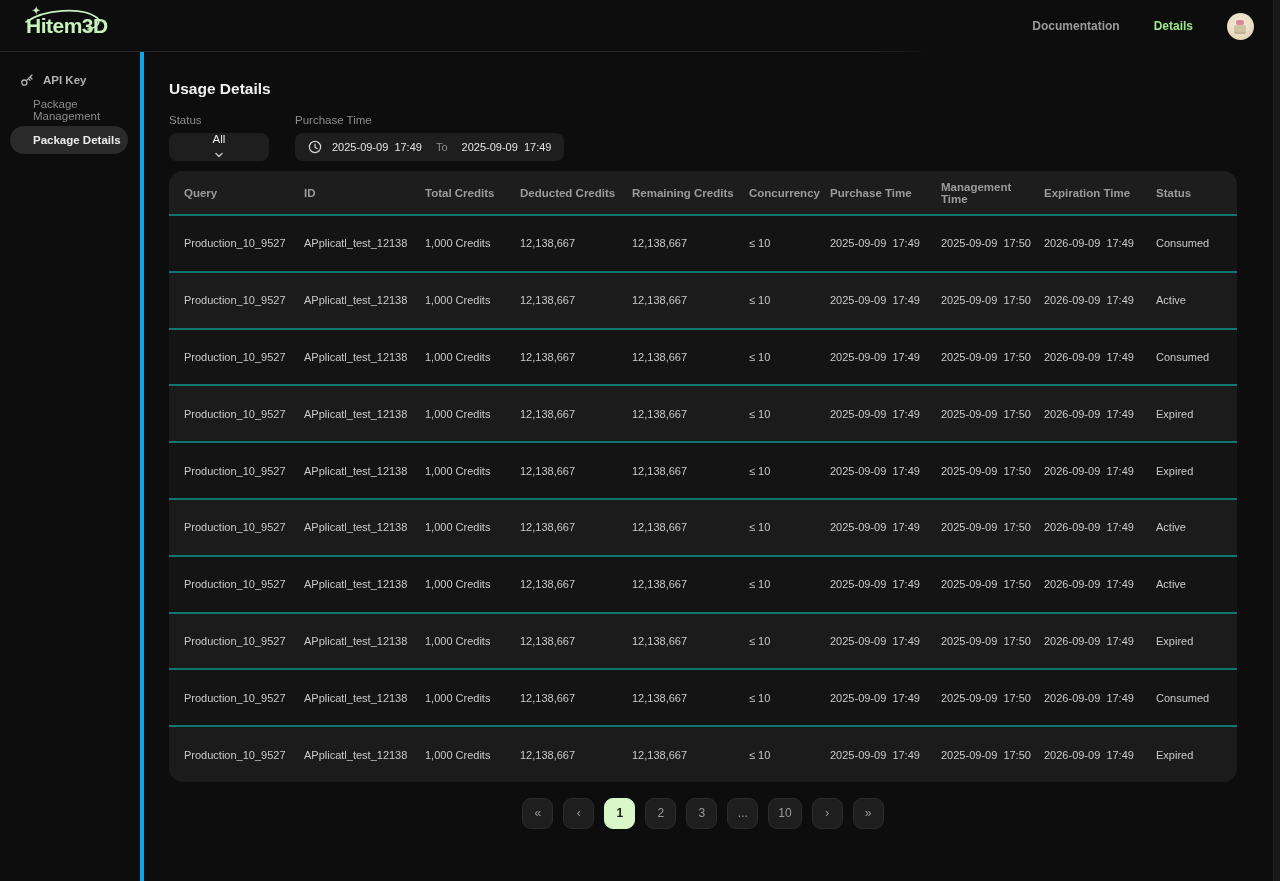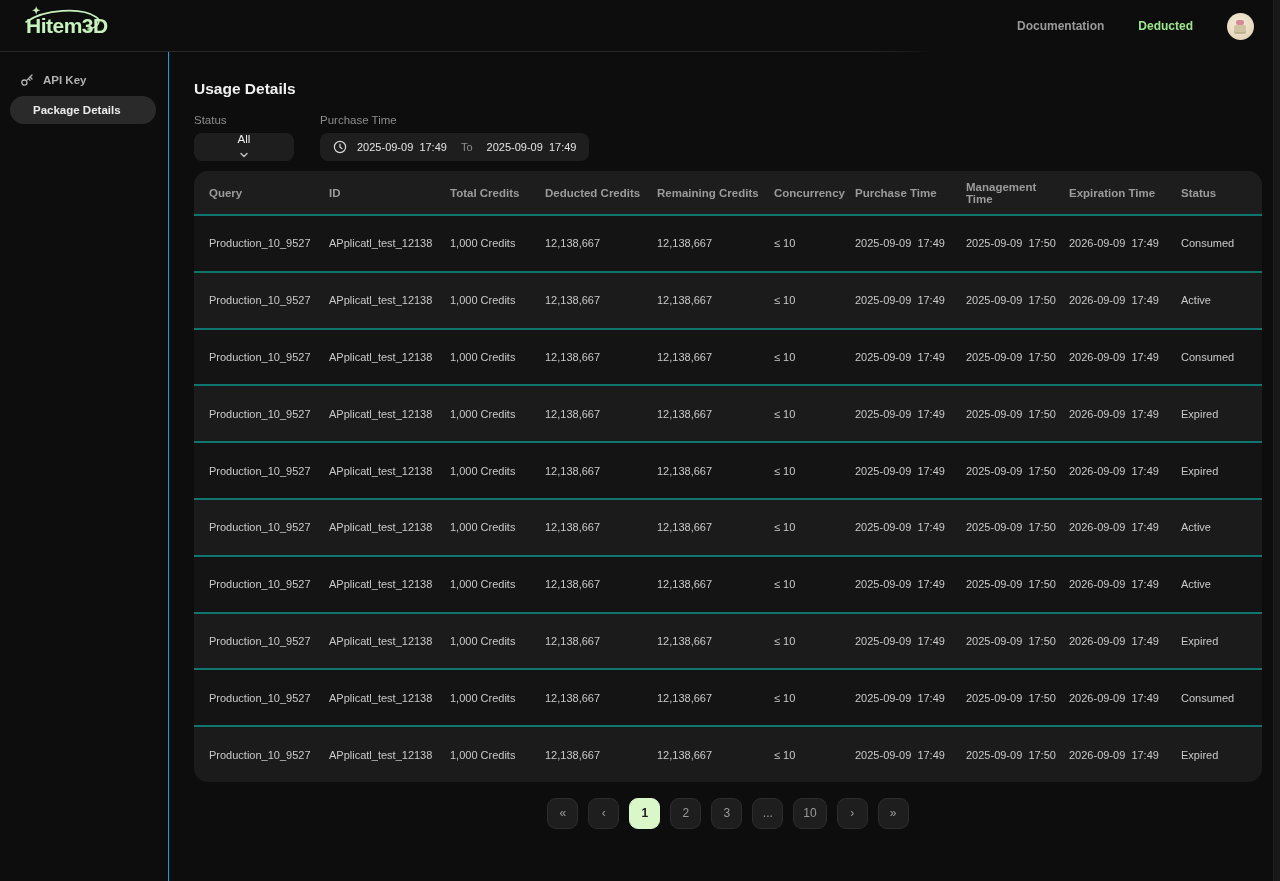--- a/index.html
+++ b/index.html
@@ -15,21 +15,21 @@
   .logo svg.swoosh { position:absolute; top:-7px; left:-4px; width:84px; height:34px; pointer-events:none; }
   .topnav { display:flex; align-items:center; gap:34px; }
   .nav-link { font-size:12px; font-weight:700; color:#9a9a9a; text-decoration:none; cursor:pointer; }
   .nav-link.green { color:var(--accent); }
   .avatar { width:27px; height:27px; border-radius:50%; background:radial-gradient(circle at 45% 40%, #f4ecd9 0%, #e8dcc2 55%, #d8c9a8 100%); position:relative; overflow:hidden; cursor:pointer; }
   .avatar::before { content:""; position:absolute; left:9px; top:7px; width:8px; height:5px; background:#d98a9a; border-radius:2px; }
   .avatar::after { content:""; position:absolute; left:7px; top:12px; width:12px; height:7px; background:#cfc3a4; border-radius:2px; box-shadow:0 2px 0 #bfb391; }
 
   
   .shell { display:flex; height:829px; }
-  .sidebar { width:169px; flex-shrink:0; border-right:1px solid #0ea5e9; padding-top:13px; }
+  .sidebar { width:144px; flex-shrink:0; border-right:4px solid #0ea5e9; padding-top:13px; }
   .side-item { display:flex; align-items:center; gap:9px; height:30px; padding:0 14px 0 20px; font-size:11.5px; font-weight:600; color:#b2b2b2; cursor:pointer; }
   .side-item .grow { flex:1; }
   .side-item.green { color:var(--accent); }
   .side-item svg { flex-shrink:0; }
   .sub-item { height:30px; display:flex; align-items:center; padding-left:33px; font-size:11.5px; color:#8b8b8b; cursor:pointer; }
   .sub-item.selected { height:28px; margin:1px 12px 1px 10px; padding-left:23px; background:#2a2a2a; border-radius:999px; color:#ebebeb; font-weight:600; }
 
   
   .main { flex:1; padding:28px 8px 0 25px; }
   .page-title { font-size:15.5px; font-weight:700; color:#f0f0f0; }
@@ -63,33 +63,36 @@
 <header class="topbar">
   <div class="logo">
     <span class="sparkle">✦</span>
     <svg class="swoosh" viewBox="0 0 84 34" fill="none">
       <path d="M6 15 C 24 2, 62 0, 76 10 C 82 14, 78 21, 68 22" stroke="#c6f2bb" stroke-width="1.6" stroke-linecap="round"></path>
     </svg>
     <span>Hitem3D</span>
   </div>
   <nav class="topnav">
     <a class="nav-link">Documentation</a>
-    <a class="nav-link green">Deducted</a>
+    <a class="nav-link green">Details</a>
     <div class="avatar"></div>
   </nav>
 </header>
 
 <div class="shell">
   <aside class="sidebar">
     <div class="side-item">
       <svg width="14" height="14" viewBox="0 0 14 14" fill="none">
         <circle cx="4.4" cy="9.6" r="2.6" stroke="#b2b2b2" stroke-width="1.3"></circle>
         <path d="M6.4 7.6 L12 2 M10 4 L12 6 M8.4 5.6 L10 7.2" stroke="#b2b2b2" stroke-width="1.3" stroke-linecap="round"></path>
       </svg>
       <span>API Key</span>
+    </div>
+    <div class="sub-item">
+      <span>Package Management</span>
     </div>
     <div class="sub-item selected">
       <span>Package Details</span>
     </div>
   </aside>
 
   <main class="main">
     <h1 class="page-title">Usage Details</h1>
 
     <div class="filters">

